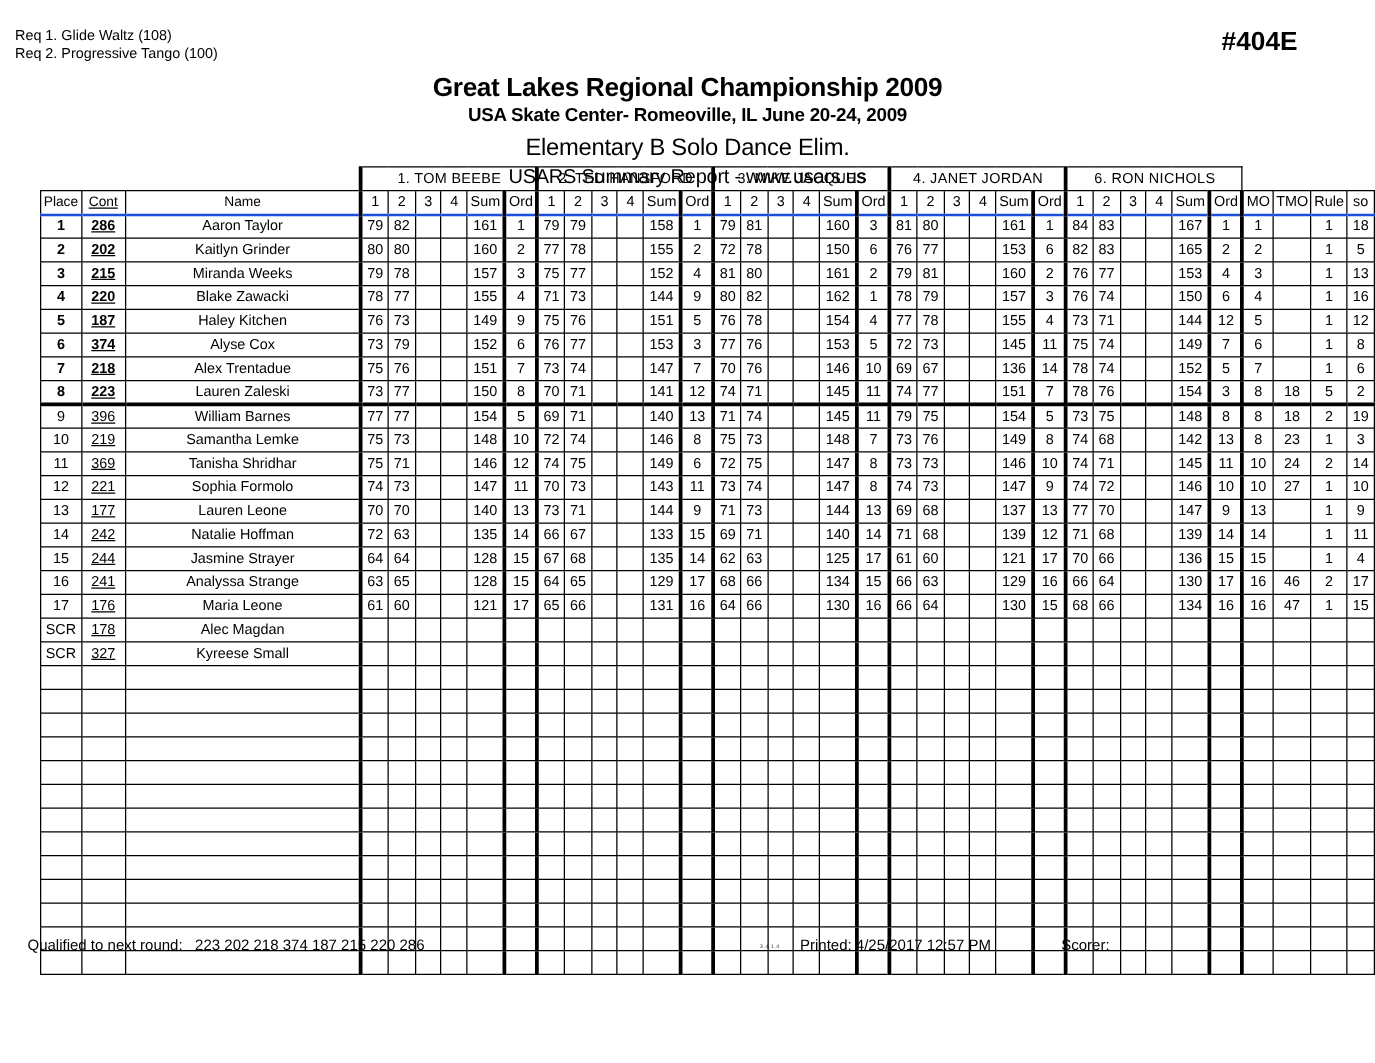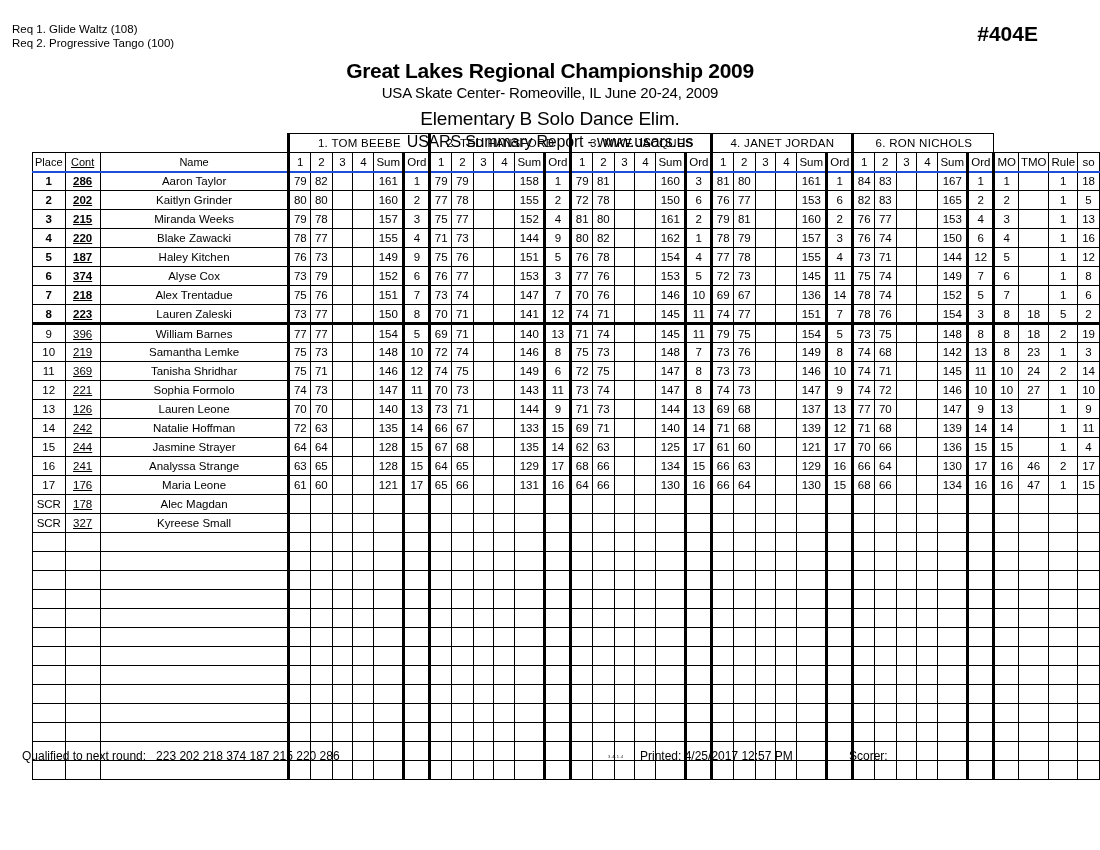--- a/index.html
+++ b/index.html
@@ -35,20 +35,21 @@
   }
   .t-main {
     font-size: 21px; font-weight: bold;
     letter-spacing: -0.3px;
     line-height: 25px;
   }
   .t-venue {
     font-size: 15px;
     line-height: 20px;
     letter-spacing: -0.2px;
+    font-weight: bold;
   }
   .t-event {
     font-size: 19px; font-weight: normal;
     line-height: 25px;
     letter-spacing: -0.2px;
     padding-top: 3px;
   }
   .t-org {
     font-size: 16px;
     line-height: 22px;
@@ -659,21 +660,21 @@
             <td class="c-s"></td>
             <td class="c-sum">146</td>
             <td class="c-ord bl-thick br-thick">10</td>
             <td class="c-mo">10</td>
             <td class="c-tmo">27</td>
             <td class="c-rule">1</td>
             <td class="c-so">10</td>
           </tr>
           <tr>
             <td class="c-place">13</td>
-            <td class="c-cont">126</td>
+            <td class="c-cont">177</td>
             <td class="c-name">Lauren Leone</td>
             <td class="c-s bl-thick">70</td>
             <td class="c-s">70</td>
             <td class="c-s"></td>
             <td class="c-s"></td>
             <td class="c-sum">140</td>
             <td class="c-ord bl-thick br-thick">13</td>
             <td class="c-s bl-thick">73</td>
             <td class="c-s">71</td>
             <td class="c-s"></td>

